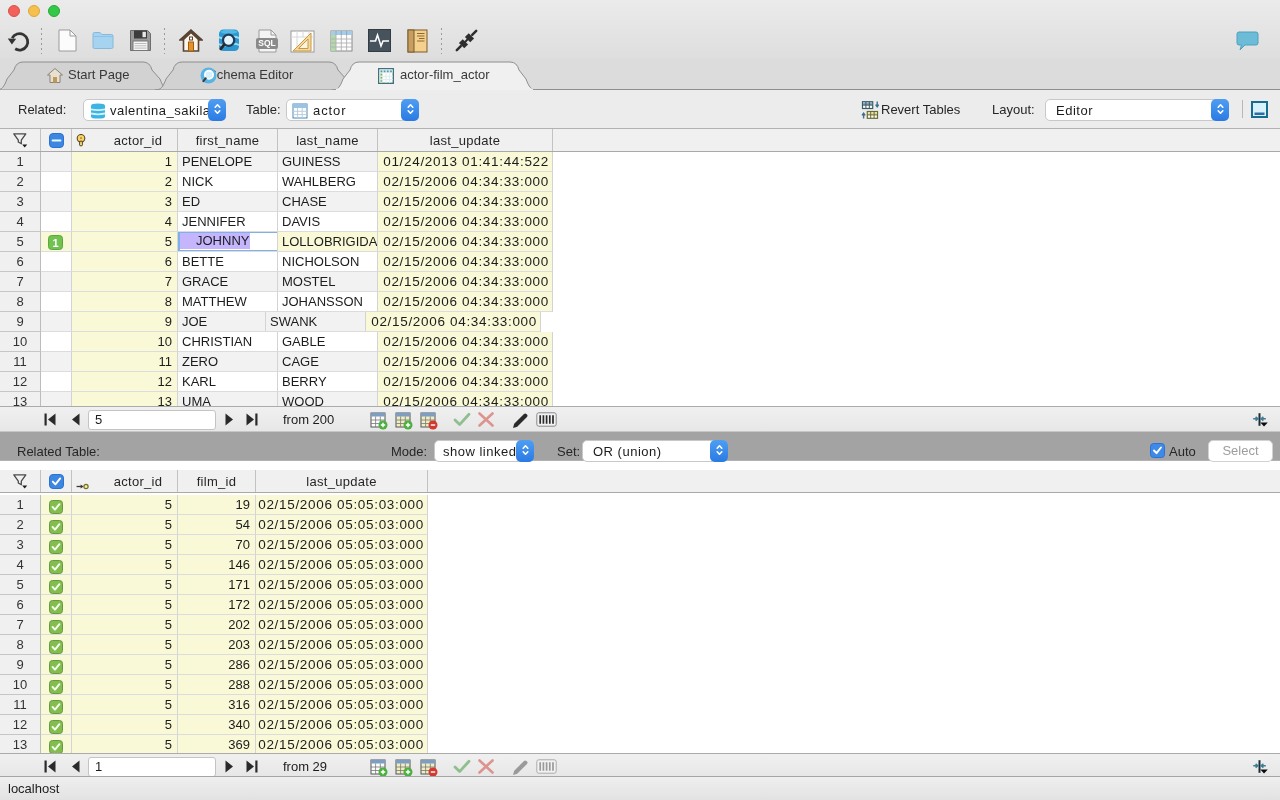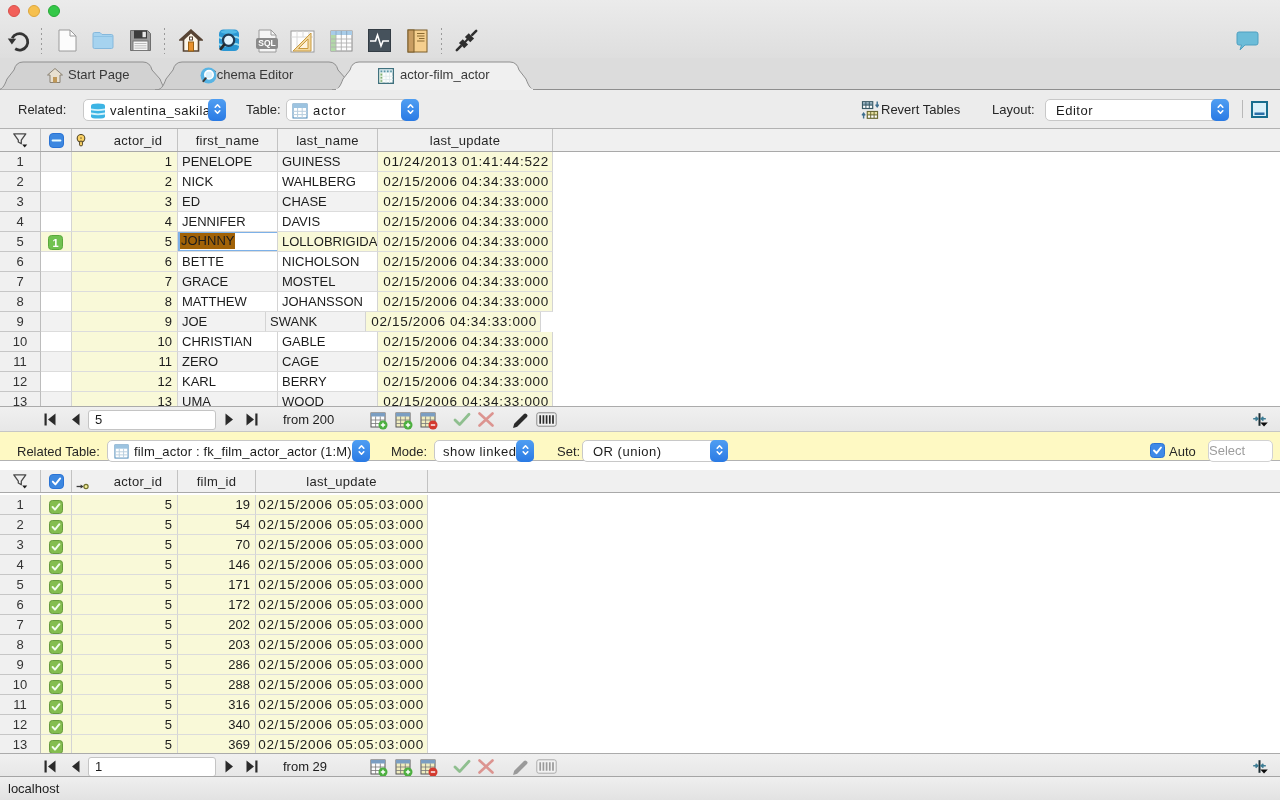--- a/index.html
+++ b/index.html
@@ -38,21 +38,21 @@
 .date { text-align:right; padding-right:3px; letter-spacing:0.68px; font-size:13.5px; }
 .yellow { background:#f9f9d8; }
 .altgray { background:#f2f2f2; }
 .white { background:#fff; }
 
 
 .pager { left:0; width:1280px; height:25px; background:linear-gradient(#f0f0f0,#e7e7e7); border-top:1px solid #ababab; }
 #pager1 { top:406px; }
 #pager2 { top:753px; height:23px; }
 .pfield { background:#fff; border:1px solid #c4c4c4; border-radius:3px; }
-#relbar { left:0; top:431px; width:1280px; height:30px; background:#fef9c3; border-top:1px solid #c6c6c6; border-bottom:1px solid #b2b2b2; }
+#relbar { left:0; top:431px; width:1280px; height:30px; background:#a3a3a3; border-top:1px solid #c6c6c6; border-bottom:1px solid #b2b2b2; }
 #statusbar { left:0; top:776px; width:1280px; height:24px; background:linear-gradient(#efefef,#e2e2e2); border-top:1px solid #a5a5a5; }
 .ptxt { font-size:13px; color:#1c1c1c; height:18px; line-height:18px; }
 </style>
 </head>
 <body>
 
 <div id="chrome" class="abs">
   <div id="tl-r" class="abs tl"></div>
     <div id="tl-y" class="abs tl"></div>
     <div id="tl-g" class="abs tl"></div>
@@ -292,21 +292,21 @@
     <div class="grow" style="top:103px">
       <div class="gc rowhdr" style="width:41px">5</div>
       <div class="gc yellow" style="width:31px;position:relative">
         <svg style="position:absolute;left:7px;top:3px" width="15" height="15" viewBox="0 0 15 15">
           <rect x="0.5" y="0.5" width="14" height="14" rx="3" fill="#71c251" stroke="#5aa83c"></rect>
           <text x="7.5" y="11.5" font-size="11" font-weight="bold" fill="#fff" text-anchor="middle" font-family="Liberation Sans">1</text>
         </svg>
       </div>
       <div class="gc yellow num" style="width:106px">5</div>
       <div class="gc" style="width:100px;position:relative;background:#f9f9d8">
-        <div style="position:absolute;left:0;top:-1px;width:103px;height:21px;background:#fff;border:2px solid #7db1e8;border-radius:1px;line-height:16px;z-index:3"><span style="background:#a16207;padding:0 1px 1px 1px">JOHNNY</span></div>
+        <div style="position:absolute;left:0;top:-1px;width:103px;height:21px;background:#fff;border:2px solid #7db1e8;border-radius:1px;line-height:16px;z-index:3"><span style="background:#c4b5fd;padding:0 1px 1px 16px">JOHNNY</span></div>
       </div>
       <div class="gc txt yellow" style="width:100px">LOLLOBRIGIDA</div>
       <div class="gc date yellow" style="width:175px">02/15/2006 04:34:33:000</div>
     </div>
     <div class="grow" style="top:123px">
       <div class="gc rowhdr" style="width:41px">6</div>
       <div class="gc white" style="width:31px;position:relative"></div>
       <div class="gc yellow num" style="width:106px">6</div>
       <div class="gc txt white" style="width:100px">BETTE</div>
       <div class="gc txt white" style="width:100px">NICHOLSON</div>
@@ -424,34 +424,20 @@
     <svg class="abs" style="left:1251px;top:5px" width="18" height="17" viewBox="0 0 18 17">
       <path d="M8.5 1.2 V13.8" stroke="#1d2d33" stroke-width="2"></path>
       <path d="M2.2 6.8 H6.4 M4.6 4.9 L6.9 6.8 L4.6 8.7" stroke="#3e7d95" stroke-width="1.5" fill="none"></path>
       <path d="M14.8 6.8 H10.6 M12.4 4.9 L10.1 6.8 L12.4 8.7" stroke="#3e7d95" stroke-width="1.5" fill="none"></path>
       <path d="M9.3 10.6 H16.8 L13 14.6 Z" fill="#0c0c0c"></path>
     </svg>
   </div>
 
 <div id="relbar" class="abs">
   <div class="abs lbl" style="left:17px;top:11px">Related Table:</div>
-  <div class="abs combo" style="left:107px;top:8px;width:263px">
-    <div class="ctext" style="font-size:13px;letter-spacing:0.18px">film_actor : fk_film_actor_actor (1:M)</div>
-    <div class="stepper">
-        <svg class="chev" viewBox="0 0 12 20" style="top:0">
-          <path d="M3.2 8.2 L5.5 5.8 L7.8 8.2" stroke="#fff" stroke-width="1.6" fill="none" stroke-linecap="round" stroke-linejoin="round"></path>
-          <path d="M3.2 11.8 L5.5 14.2 L7.8 11.8" stroke="#fff" stroke-width="1.6" fill="none" stroke-linecap="round" stroke-linejoin="round"></path>
-        </svg>
-      </div>
-    <svg class="abs" style="left:6px;top:3px" width="15" height="15" viewBox="0 0 16 16">
-        <rect x="1" y="1" width="14" height="14" fill="#fff" stroke="#4a88b8"></rect>
-        <rect x="1" y="1" width="14" height="4" fill="#9cc3e0"></rect>
-        <path d="M5.6 5 V15 M10.2 5 V15 M1 8.3 H15 M1 11.6 H15" stroke="#b8cede" stroke-width="1"></path>
-      </svg>
-  </div>
   <div class="abs lbl" style="left:391px;top:11px">Mode:</div>
   <div class="abs combo" style="left:434px;top:8px;width:100px">
     <div class="ctext" style="left:8px">show linked</div>
     <div class="stepper">
         <svg class="chev" viewBox="0 0 12 20" style="top:0">
           <path d="M3.2 8.2 L5.5 5.8 L7.8 8.2" stroke="#fff" stroke-width="1.6" fill="none" stroke-linecap="round" stroke-linejoin="round"></path>
           <path d="M3.2 11.8 L5.5 14.2 L7.8 11.8" stroke="#fff" stroke-width="1.6" fill="none" stroke-linecap="round" stroke-linejoin="round"></path>
         </svg>
       </div>
   </div>
@@ -463,21 +449,21 @@
           <path d="M3.2 8.2 L5.5 5.8 L7.8 8.2" stroke="#fff" stroke-width="1.6" fill="none" stroke-linecap="round" stroke-linejoin="round"></path>
           <path d="M3.2 11.8 L5.5 14.2 L7.8 11.8" stroke="#fff" stroke-width="1.6" fill="none" stroke-linecap="round" stroke-linejoin="round"></path>
         </svg>
       </div>
   </div>
   <svg class="abs" style="left:1150px;top:11px" width="15" height="15" viewBox="0 0 15 15">
       <rect x="0.5" y="0.5" width="14" height="14" rx="3" fill="#3f8ae8" stroke="#2a73d4"></rect>
       <path d="M4 7.5 L6.5 10.2 L11 4.5" stroke="#fff" stroke-width="1.9" fill="none" stroke-linecap="round" stroke-linejoin="round"></path>
     </svg>
   <div class="abs lbl" style="left:1169px;top:11px">Auto</div>
-  <div class="abs" style="left:1208px;top:8px;width:65px;height:22px;background:#fff;border:1px solid #d2d2d2;border-radius:5px;color:#9d9d9d;line-height:20px;font-size:13px">Select</div>
+  <div class="abs" style="left:1208px;top:8px;width:65px;height:22px;background:#fff;border:1px solid #d2d2d2;border-radius:5px;color:#9d9d9d;text-align:center;line-height:20px;font-size:13px">Select</div>
 </div>
 
 <div id="grid2" class="abs" style="left:0;top:470px;width:1280px;height:283px;background:#fff;overflow:hidden">
     <div class="gridhead" style="height:23px">
       <div class="gh" style="width:41px" id="gh2-0">
         <svg width="17" height="17" viewBox="0 0 17 17">
           <path d="M1.8 1.8 H13.8 L9.3 8.2 L9.3 11.8 L6.3 10 L6.3 8.2 Z" fill="none" stroke="#4a4a4a" stroke-width="1.3" stroke-linejoin="round"></path>
           <path d="M10.2 12.6 H15.2 L12.7 15.4 Z" fill="#1a1a1a"></path>
         </svg>
       </div>

